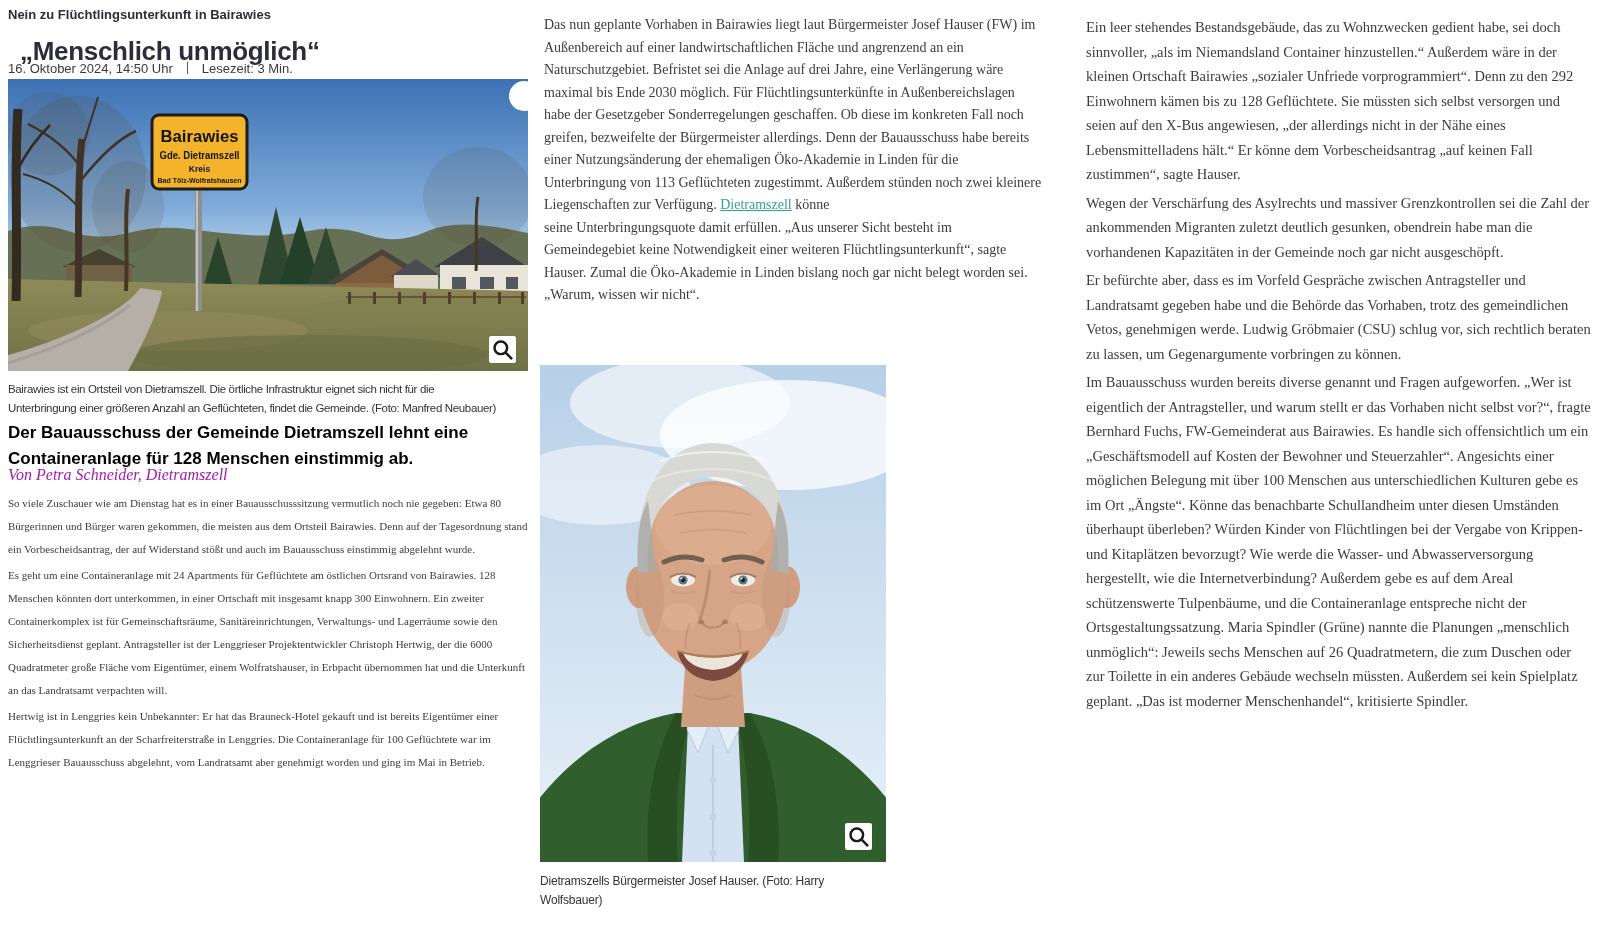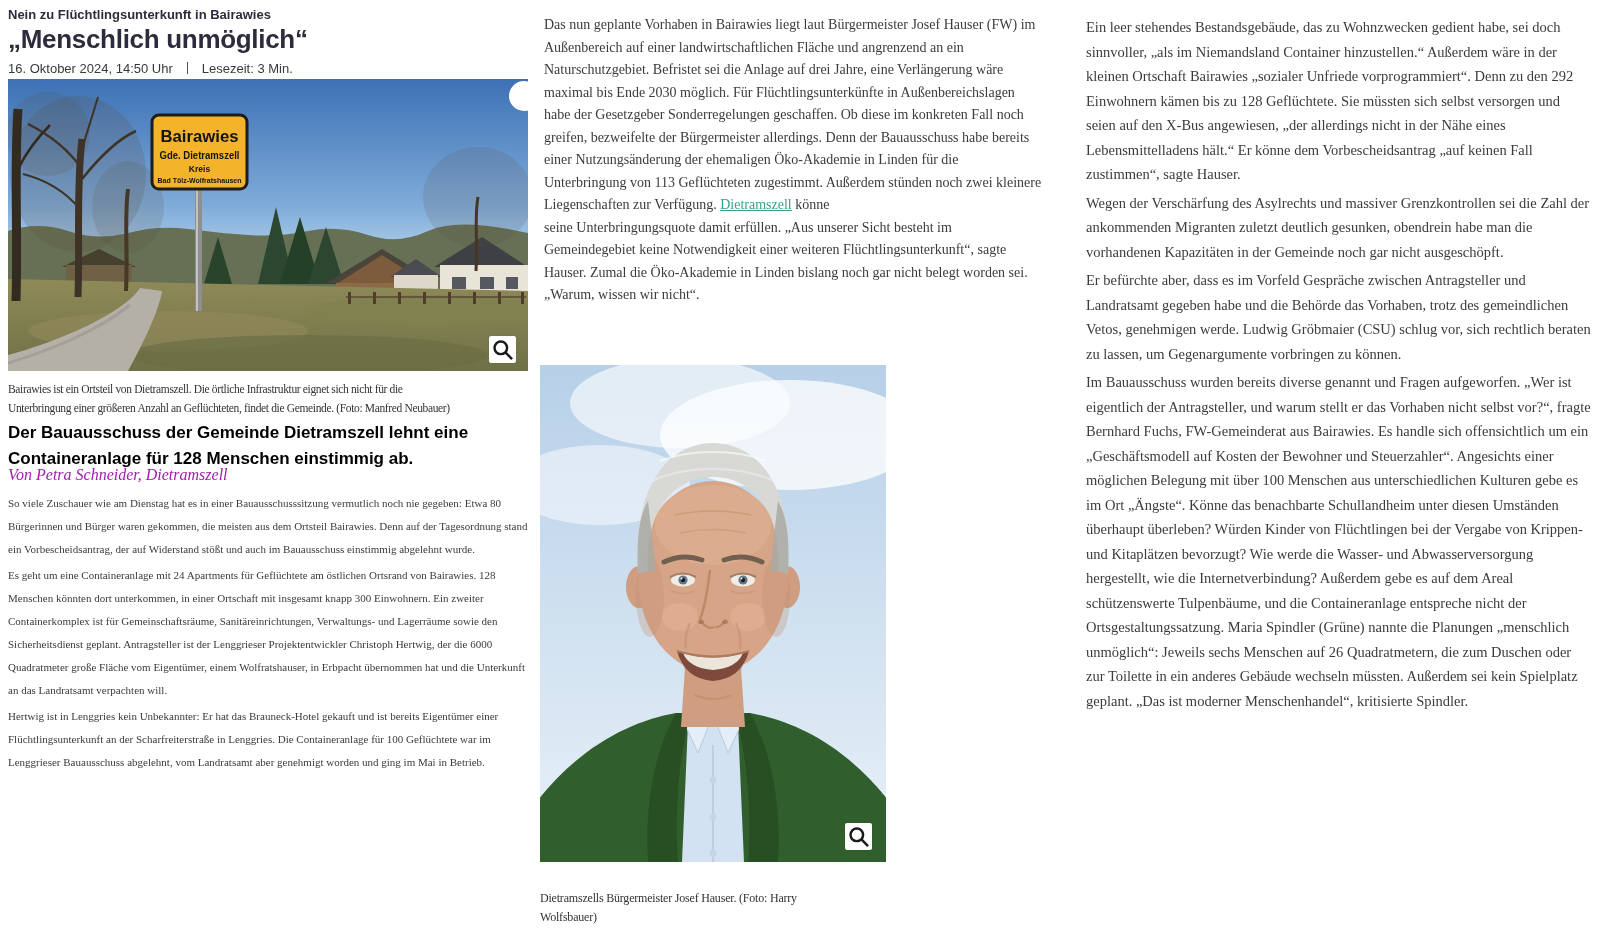--- a/index.html
+++ b/index.html
@@ -22,43 +22,43 @@
   #photo2{top:365px;left:-4px;width:346px;height:497px;}
   .photo svg{display:block;width:100%;height:100%;}
 
   .white-dot{position:absolute;top:2px;right:-11px;width:30px;height:30px;border-radius:50%;background:#ffffff;}
   .zoom-btn{position:absolute;width:27px;height:27px;background:#ffffff;border-radius:2px;
     display:flex;align-items:center;justify-content:center;box-shadow:0 0 1px rgba(0,0,0,.25);}
   #photo1 .zoom-btn{right:12px;bottom:8px;}
   #photo2 .zoom-btn{right:14px;bottom:12px;}
 
   .caption{font-size:11.5px;letter-spacing:-0.35px;line-height:19px;color:#333;}
-  .caption .cap-line{white-space:nowrap;font-family:Liberation Serif, serif;}
+  .caption .cap-line{white-space:nowrap;}
   #caption1{position:absolute;top:380px;left:0;width:520px;}
-  #caption2{position:absolute;top:872px;left:-4px;width:350px;margin-top:17px;}
+  #caption2{position:absolute;top:872px;left:-4px;width:350px;}
   #caption2 .cap-line{letter-spacing:-0.2px;font-size:12px;}
 
   .lede{position:absolute;top:420px;left:0;width:520px;font-size:17px;line-height:26px;font-weight:bold;color:#000000;}
   .byline{position:absolute;top:466px;left:0;font-family:"Liberation Serif",serif;font-style:italic;font-size:16px;color:#a21caf;}
 
   .bodytext{font-family:"Liberation Serif",serif;color:#3b3b3b;text-align:left;
     hyphens:auto;-webkit-hyphens:auto;}
   .bodytext p{margin:0 0 3px 0;}
   #body1{position:absolute;top:492px;left:0;width:520px;font-size:11px;line-height:23px;}
   #body2{position:absolute;top:14px;left:0;width:498px;font-size:14px;line-height:22.5px;}
   #body3{position:absolute;top:15px;left:0;width:520px;font-size:14.5px;line-height:24.5px;}
   #body3 p{margin:0 0 4px 14px;}
   a.article-link{color:#36a08e;text-decoration:underline;cursor:pointer;}
 </style>
 </head>
 <body>
 
 <div class="col" id="col1">
   <div class="kicker">Nein zu Flüchtlingsunterkunft in Bairawies</div>
-  <h1 class="headline" style="margin:0;">„Menschlich unmöglich“</h1>
+  <h1 class="headline" style="margin:12px;">„Menschlich unmöglich“</h1>
   <div class="dateline">
     <span>16. Oktober 2024, 14:50 Uhr</span><span class="sep"></span><span>Lesezeit: 3 Min.</span>
   </div>
 
   <div class="photo" id="photo1">
     <svg viewBox="0 0 520 292" preserveAspectRatio="none">
       <defs>
         <linearGradient id="skyG" x1="0" y1="0" x2="0" y2="1">
           <stop offset="0" stop-color="#3c71b4"></stop>
             <stop offset="0.65" stop-color="#7fabd9"></stop>

